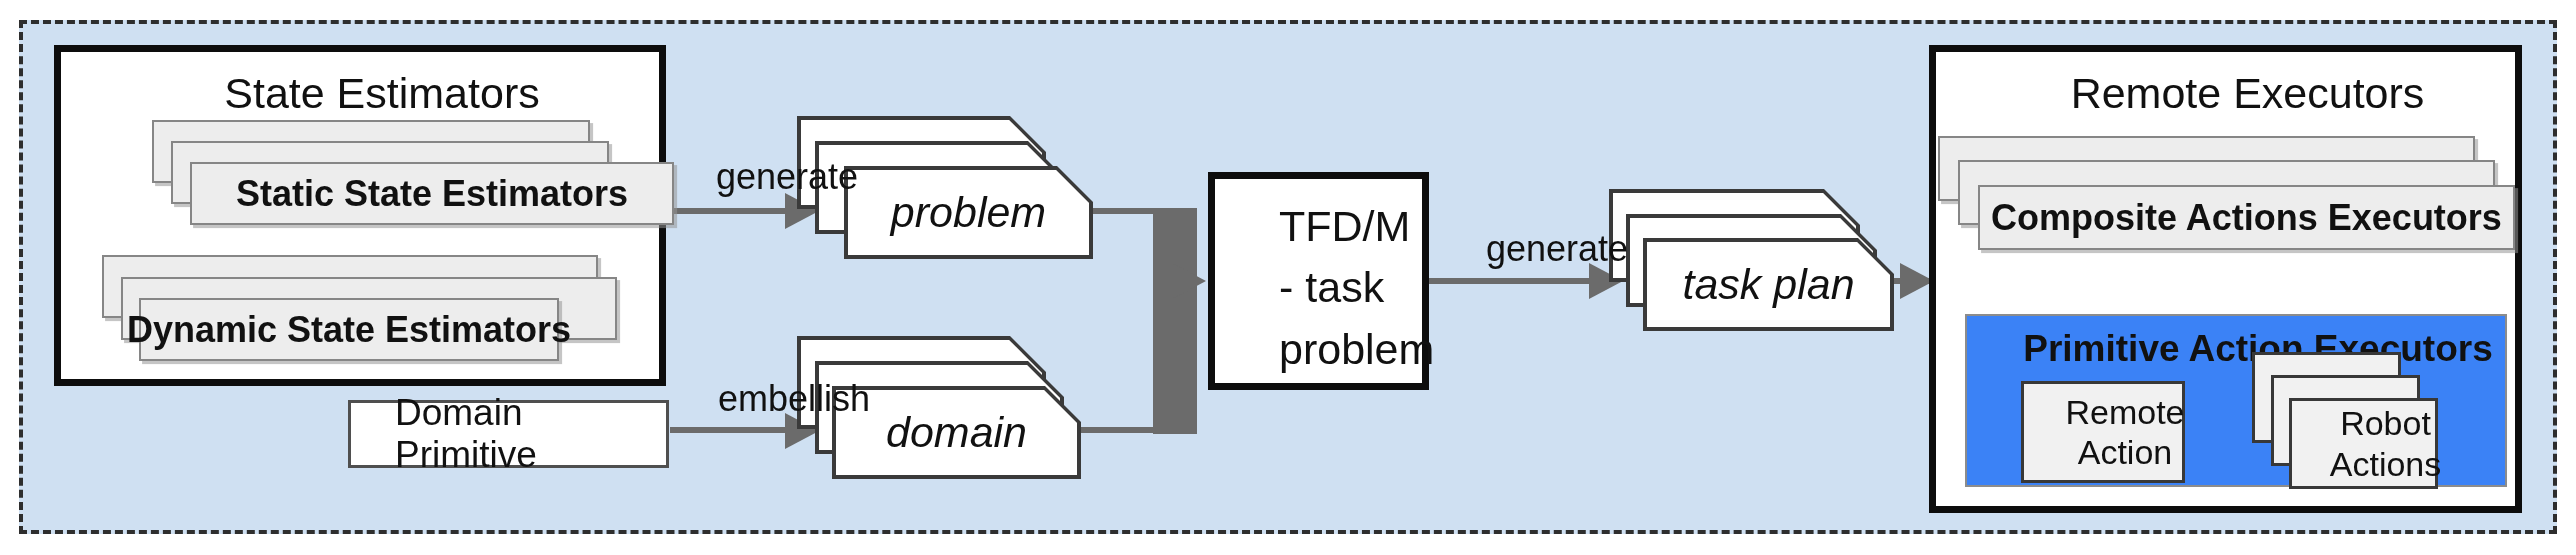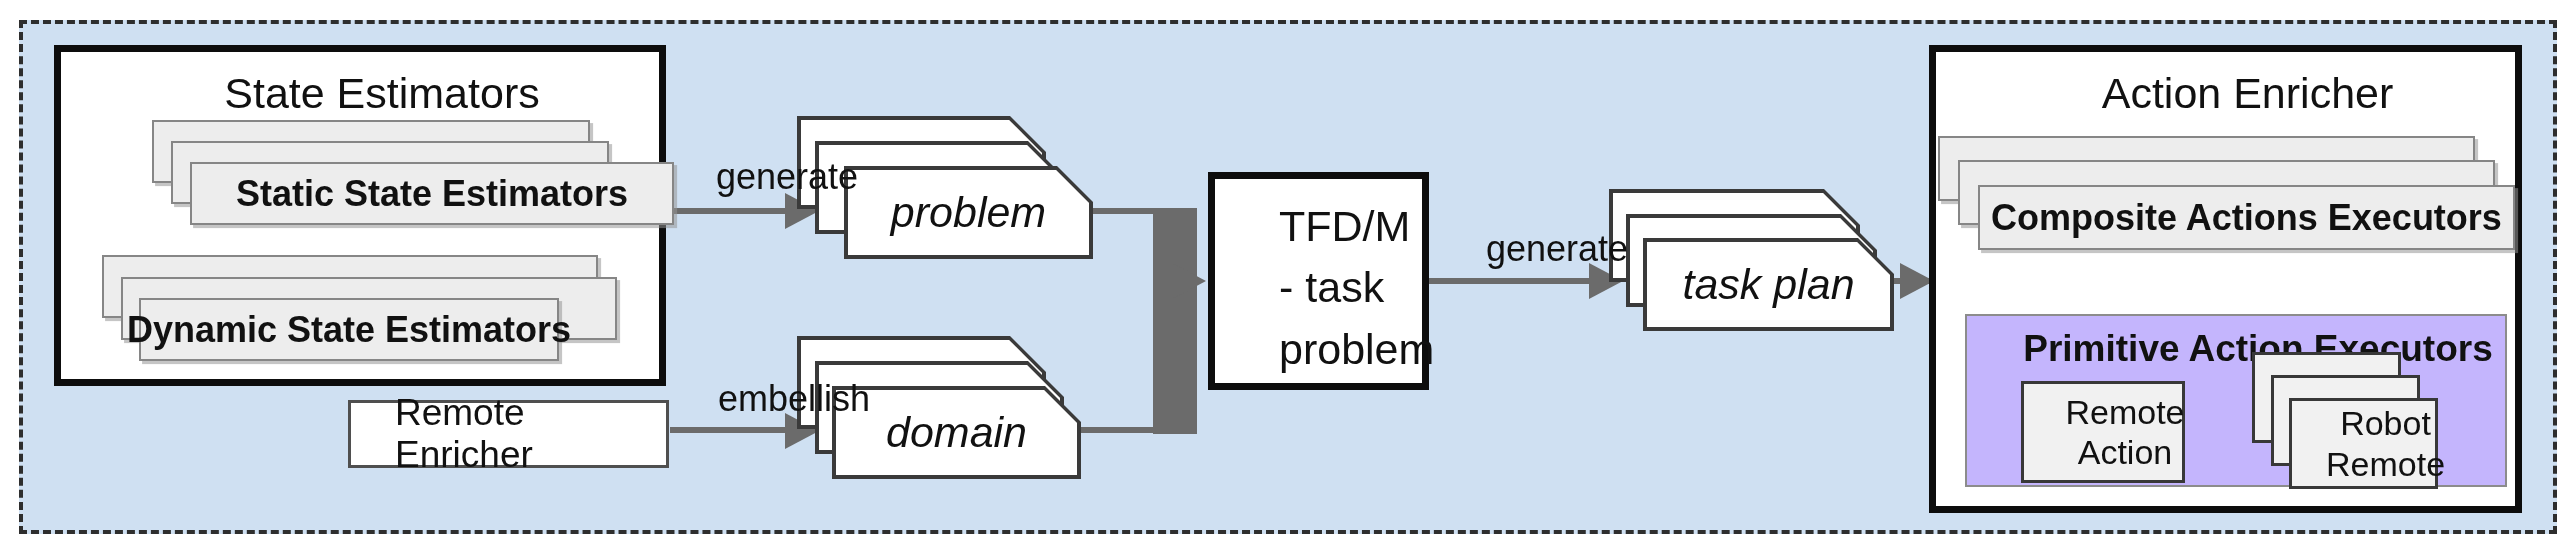--- a/index.html
+++ b/index.html
@@ -43,21 +43,21 @@
   .vline{width:6.2px;background:#6b6b6b;z-index:1;}
   .ah-right{
     width:0;height:0;z-index:1;
     border-top:18px solid transparent;border-bottom:18px solid transparent;
     border-left:34px solid #6b6b6b;
   }
   .edge-label{font-size:36px;white-space:nowrap;z-index:3;}
   .stack{z-index:2;}
   
   .thinbox{background:#ffffff;border:3.1px solid #4f4f4f;}
-  .graypanel{background:#c4b5fd;border:2.3px solid #8c8c8c;}
+  .graypanel{background:#3b82f6;border:2.3px solid #8c8c8c;}
   .innerbox{
     background:#f1f1f1;border:3.1px solid #383838;
     display:flex;align-items:center;justify-content:center;text-align:center;
     font-size:34px;line-height:1.18;
   }
   .centered-flex{display:flex;align-items:center;justify-content:center;}
   .tfd-line{font-size:43px;line-height:1.43;white-space:nowrap;}
 </style>
 </head>
 <body>
@@ -112,21 +112,21 @@
     </div>
   <div class="abs stack doc-outer" style="left:815px;top:141px;width:249px;height:93px;">
       <div class="doc-inner"></div>
     </div>
   <div class="abs stack doc-outer" style="left:844px;top:166px;width:249px;height:93px;">
     <div class="doc-inner"></div>
     <div class="doc-label">problem</div>
   </div>
 
   <div class="abs thinbox centered-flex" style="left:348px;top:400px;width:321px;height:68px;font-size:37px;z-index:2;">
-    <span>Remote Enricher</span>
+    <span>Domain Primitive</span>
   </div>
 
   <div class="abs stack doc-outer" style="left:797px;top:336px;width:249px;height:93px;">
       <div class="doc-inner"></div>
     </div>
   <div class="abs stack doc-outer" style="left:815px;top:361px;width:249px;height:93px;">
       <div class="doc-inner"></div>
     </div>
   <div class="abs stack doc-outer" style="left:832px;top:386px;width:249px;height:93px;">
     <div class="doc-inner"></div>
@@ -146,37 +146,37 @@
     </div>
   <div class="abs stack doc-outer" style="left:1626px;top:214px;width:251px;height:93px;">
       <div class="doc-inner"></div>
     </div>
   <div class="abs stack doc-outer" style="left:1643px;top:238px;width:251px;height:93px;">
     <div class="doc-inner"></div>
     <div class="doc-label">task plan</div>
   </div>
 
   <div class="abs bigbox" style="left:1929px;top:45px;width:593px;height:468px;z-index:2;">
-    <div class="abs boxtitle" style="left:0;top:17px;width:100%;">Action Enricher</div>
+    <div class="abs boxtitle" style="left:0;top:17px;width:100%;">Remote Executors</div>
 
     <div class="abs gcard" style="left:1.5px;top:84px;width:537px;height:65px;"></div>
     <div class="abs gcard" style="left:22px;top:108px;width:537px;height:65px;"></div>
     <div class="abs gcard" style="left:42px;top:133px;width:537px;height:65px;">
       <div class="gcard-label">Composite Actions Executors</div>
     </div>
 
     <div class="abs graypanel" style="left:29px;top:262px;width:542px;height:173px;">
       <div class="abs" style="left:0;top:12.4px;width:100%;text-align:center;font-weight:bold;font-size:37px;">Primitive Action Executors</div>
 
       <div class="abs innerbox" style="left:54px;top:65px;width:164px;height:102px;">
         <span>Remote Action</span>
       </div>
 
       <div class="abs innerbox" style="left:285px;top:36px;width:149px;height:91px;"></div>
       <div class="abs innerbox" style="left:304px;top:59px;width:149px;height:91px;"></div>
       <div class="abs innerbox" style="left:322px;top:82px;width:149px;height:91px;">
-        <span>Robot Remote</span>
+        <span>Robot Actions</span>
       </div>
     </div>
   </div>
 
 </div>
 
 
 </body></html>

